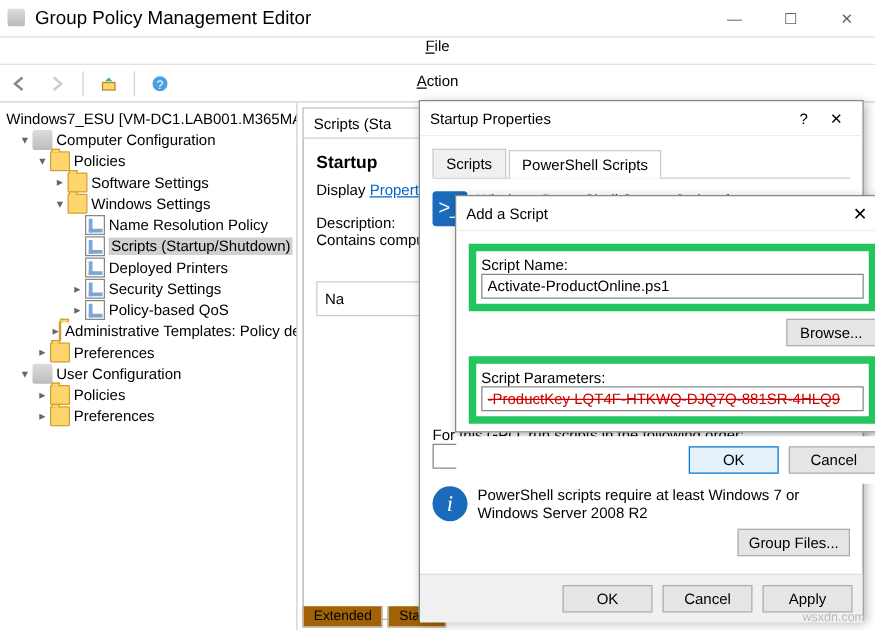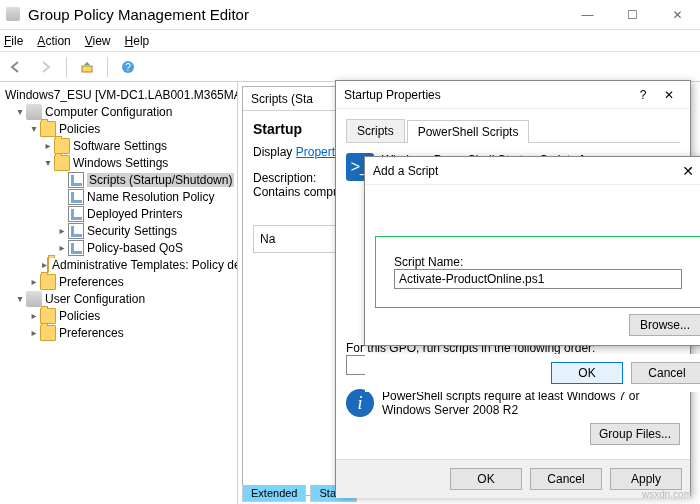--- a/index.html
+++ b/index.html
@@ -2,21 +2,21 @@
 <html><head>
 <meta charset="utf-8">
 <style>
 * { box-sizing: border-box; font-family: "Segoe UI", Tahoma, sans-serif; }
 body { margin: 0; width: 700px; height: 504px; background: #fff; font-size: 12px; color: #000; overflow: hidden; position: relative; }
 .titlebar { height: 30px; display: flex; align-items: center; background: #fff; border-bottom: 1px solid #e0e0e0; }
 .titlebar .icon { width: 16px; height: 16px; margin: 0 6px; }
 .titlebar .title { flex: 1; font-size: 15px; }
 .winbtns { display: flex; }
 .winbtn { width: 45px; height: 30px; display: flex; align-items: center; justify-content: center; color: #666; }
-.menubar { height: 22px; display: flex; align-items: center; padding: 0 4px; gap: 14px; border-bottom: 1px solid #e0e0e0; }
+.menubar { height: 22px; display: flex; align-items: center; padding: 0 4px; gap: 14px; border-bottom: 1px solid #e0e0e0; flex-direction: column; }
 .menuitem { font-size: 12px; }
 .menuitem .ul { text-decoration: underline; }
 .toolbar { height: 30px; display: flex; align-items: center; padding: 0 4px; gap: 6px; border-bottom: 1px solid #d0d0d0; }
 .tbtn { width: 24px; height: 24px; display: flex; align-items: center; justify-content: center; }
 .tsep { width: 1px; height: 20px; background: #d0d0d0; margin: 0 2px; }
 .content { display: flex; height: calc(504px - 30px - 22px - 30px); }
 .tree { width: 238px; border-right: 1px solid #d0d0d0; padding: 4px 0; overflow: hidden; }
 .tnode { display: flex; align-items: center; height: 17px; white-space: nowrap; }
 .tnode .twist { width: 12px; text-align: center; color: #666; font-size: 10px; }
 .tnode .ticon { width: 16px; height: 16px; margin-right: 3px; }
@@ -42,24 +42,24 @@
 .psbanner { display: flex; align-items: center; gap: 8px; margin: 10px 0; }
 .psicon { width: 28px; height: 28px; background: #1a6bbb; border-radius: 3px; display: flex; align-items: center; justify-content: center; color: #fff; font-size: 16px; }
 .nabox { border: 1px solid #ccc; padding: 6px; margin-top: 6px; }
 .btn { min-width: 72px; height: 22px; border: 1px solid #adadad; background: #e5e5e5; font-size: 12px; display: inline-flex; align-items: center; justify-content: center; padding: 0 8px; }
 .btn.primary { border: 1px solid #0078d7; background: #e5f1fb; }
 .input { width: 100%; height: 20px; border: 1px solid #888; padding: 0 4px; font-size: 12px; }
 .select { width: 100%; height: 20px; border: 1px solid #888; background: #fff; display: flex; align-items: center; padding: 0 4px; justify-content: space-between; }
 .infoicon { width: 28px; height: 28px; border-radius: 50%; background: #1a6bbb; color: #fff; display: flex; align-items: center; justify-content: center; font-style: italic; font-family: serif; font-size: 18px; }
 .dlgbtns { display: flex; gap: 8px; justify-content: flex-end; padding: 8px; border-top: 1px solid #ddd; background: #f0f0f0; }
 .strike { text-decoration: line-through; color: #c00; }
-.redbox { border: 1px solid #22c55e; padding: 18px; margin-top: 41px; }
+.redbox { border: 6px solid #22c55e; padding: 4px; }
 .watermark { position: absolute; right: 8px; bottom: 4px; font-size: 10px; color: #bbb; }
 .bottomtabs { position: absolute; left: 4px; bottom: 2px; display: flex; gap: 4px; }
-.btab { padding: 2px 8px; border: 1px solid #ccc; border-top: none; background: #7dd3fc; font-size: 11px; }
+.btab { padding: 2px 8px; border: 1px solid #ccc; border-top: none; background: #a16207; font-size: 11px; }
 </style>
 </head>
 <body>
 
 <div class="titlebar">
   <span class="icon"><span class="gpicon"></span></span>
   <span class="title">Group Policy Management Editor</span>
   <div class="winbtns">
     <div class="winbtn">—</div>
     <div class="winbtn">☐</div>
@@ -122,29 +122,29 @@
     <div class="tnode" style="padding-left:42px">
         <span class="twist">▸</span>
         <span class="ticon ficon"></span>
         <span class="tlabel">Software Settings</span>
       </div>
     <div class="tnode" style="padding-left:42px">
         <span class="twist">▾</span>
         <span class="ticon ficon"></span>
         <span class="tlabel">Windows Settings</span>
       </div>
+    <div class="tnode" style="padding-left:56px">
+        <span class="twist"></span>
+        <span class="ticon scicon"></span>
+        <span class="tlabel">Name Resolution Policy</span>
+      </div>
     <div class="tnode selected" style="padding-left:56px">
         <span class="twist"></span>
         <span class="ticon scicon"></span>
         <span class="tlabel">Scripts (Startup/Shutdown)</span>
-      </div>
-    <div class="tnode" style="padding-left:56px">
-        <span class="twist"></span>
-        <span class="ticon scicon"></span>
-        <span class="tlabel">Name Resolution Policy</span>
       </div>
     <div class="tnode" style="padding-left:56px">
         <span class="twist"></span>
         <span class="ticon scicon"></span>
         <span class="tlabel">Deployed Printers</span>
       </div>
     <div class="tnode" style="padding-left:56px">
         <span class="twist">▸</span>
         <span class="ticon scicon"></span>
         <span class="tlabel">Security Settings</span>
@@ -245,20 +245,24 @@
     <span class="dclose">✕</span>
   </div>
   <div class="dbody">
     <div class="redbox" style="margin-bottom:6px">
       <div>Script Name:</div>
       <input class="input" value="Activate-ProductOnline.ps1" style="">
     </div>
     <div style="display:flex; justify-content:flex-end; margin-bottom:8px">
       <div class="btn">Browse...</div>
     </div>
+    <div class="redbox">
+      <div>Script Parameters:</div>
+      <input class="input strike" value="-ProductKey LQT4F-HTKWQ-DJQ7Q-881SR-4HLQ9" style="">
+    </div>
   </div>
   <div class="dlgbtns" style="background:#fff; border-top:none">
     <div class="btn primary">OK</div>
     <div class="btn">Cancel</div>
   </div>
 </div>
 
 <div class="watermark">wsxdn.com</div>
 
 </body></html>

